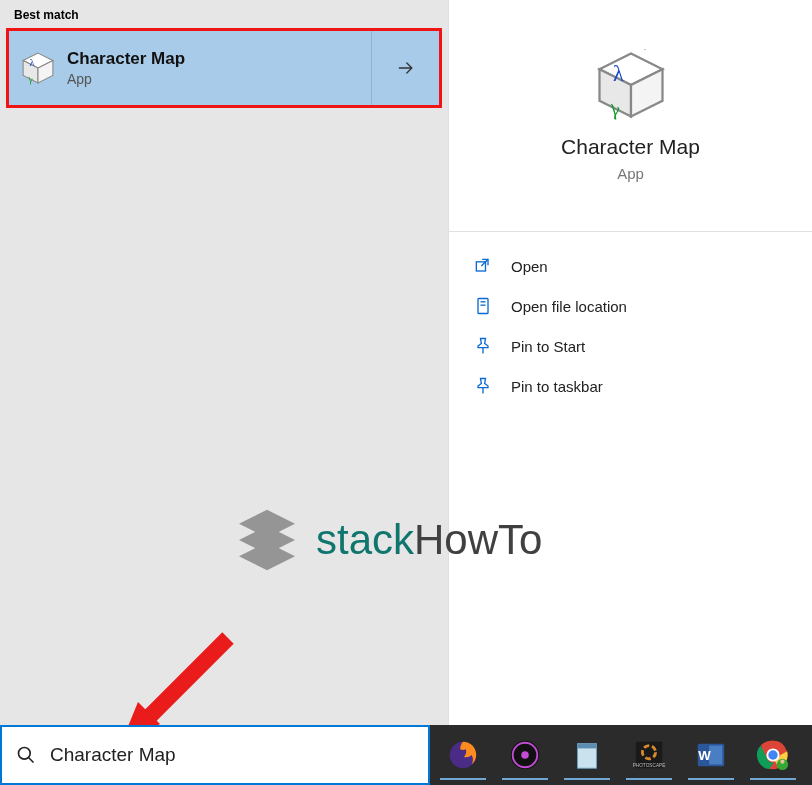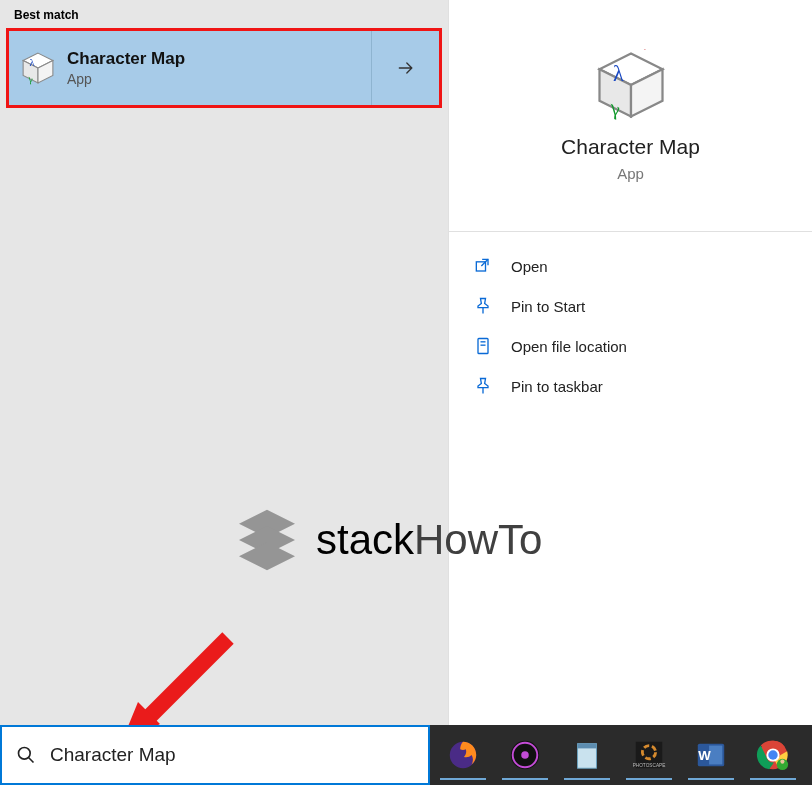--- a/index.html
+++ b/index.html
@@ -106,21 +106,21 @@
     position: absolute;
     left: 232px; top: 505px;
     display: flex;
     align-items: center;
     color: #888;
     font-size: 42px;
     font-weight: 300;
     pointer-events: none;
   }
   .watermark svg { margin-right: 14px; opacity: .9; }
-  .watermark .light { font-weight: 300; color: #000000; }
+  .watermark .light { font-weight: 300; color: #0f766e; }
   .watermark .heavy { font-weight: 500; color: #404040; }
 
   .arrow-annotation {
     position: absolute;
     left: 118px; top: 628px;
     pointer-events: none;
   }
 
   .taskbar {
     position: absolute;
@@ -225,32 +225,32 @@
     <div class="action-item">
       <svg class="action-icon" viewBox="0 0 24 24">
         <rect x="4" y="7" width="11" height="11"></rect>
           <path d="M11 4h7v7"></path>
           <path d="M18 4l-8 8"></path>
       </svg>
       <span>Open</span>
     </div>
     <div class="action-item">
       <svg class="action-icon" viewBox="0 0 24 24">
-        <path d="M9 3h6l-1 6 4 3v2H6v-2l4-3z"></path>
-          <line x1="12" y1="14" x2="12" y2="21"></line>
-      </svg>
-      <span>Pin to Start</span>
-    </div>
-    <div class="action-item">
-      <svg class="action-icon" viewBox="0 0 24 24">
         <rect x="6" y="3" width="12" height="18" rx="1"></rect>
           <line x1="9" y1="7" x2="15" y2="7"></line>
           <line x1="9" y1="11" x2="15" y2="11"></line>
       </svg>
       <span>Open file location</span>
+    </div>
+    <div class="action-item">
+      <svg class="action-icon" viewBox="0 0 24 24">
+        <path d="M9 3h6l-1 6 4 3v2H6v-2l4-3z"></path>
+          <line x1="12" y1="14" x2="12" y2="21"></line>
+      </svg>
+      <span>Pin to Start</span>
     </div>
     <div class="action-item">
       <svg class="action-icon" viewBox="0 0 24 24">
         <path d="M9 3h6l-1 6 4 3v2H6v-2l4-3z"></path>
           <line x1="12" y1="14" x2="12" y2="21"></line>
       </svg>
       <span>Pin to taskbar</span>
     </div>
   </div>
 </div>

